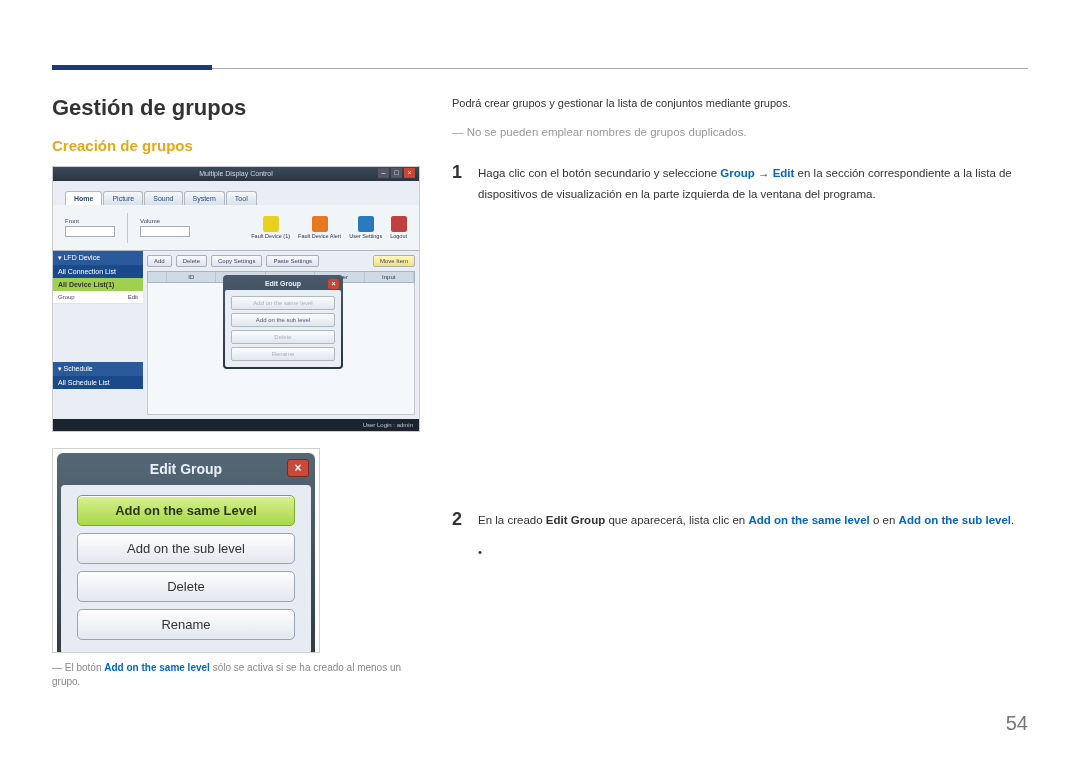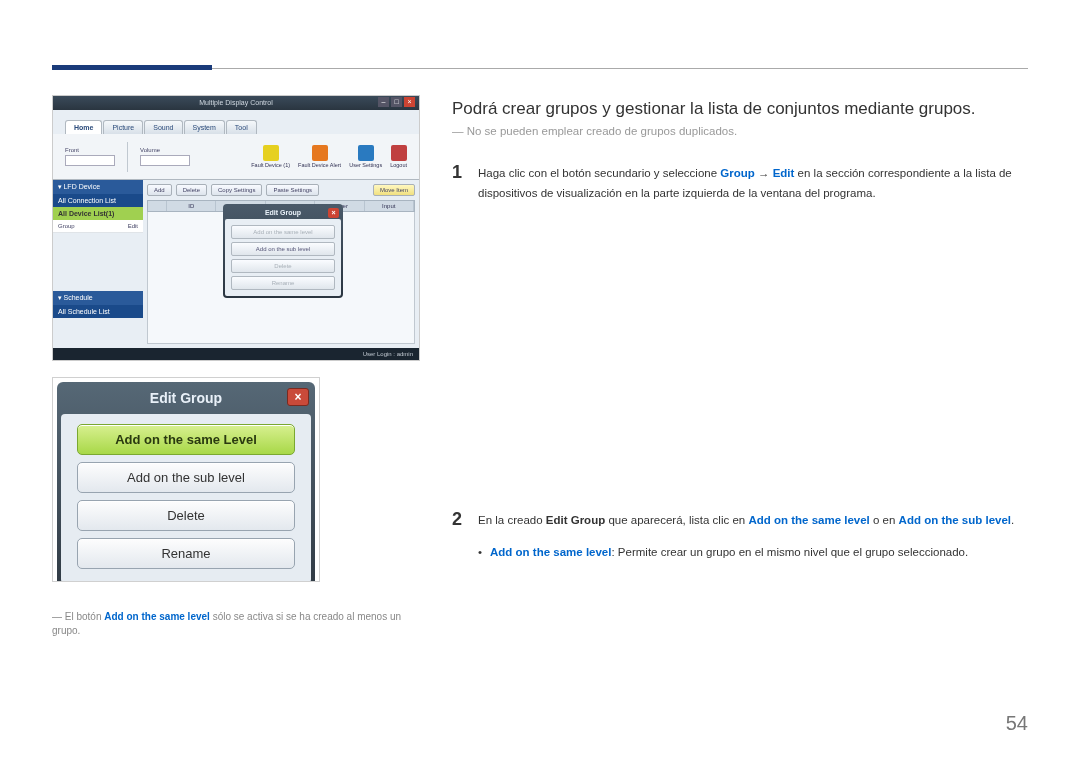--- a/index.html
+++ b/index.html
@@ -45,25 +45,25 @@
   }
   h2 {
     font-size: 15px;
     font-weight: bold;
     color: #e6a817;
     margin-bottom: 12px;
   }
   .footnote {
     font-size: 10px;
     color: #888;
-    margin-top: 28px;
+    margin-top: 8px;
     line-height: 1.4;
   }
   .footnote .hl { color: #0066cc; font-weight: bold; }
-  .intro { font-size: 17px; color: #333; line-height: 1.6; }
+  .intro { font-size: 11px; color: #333; margin-bottom: 10px; line-height: 1.6; }
   .note { font-size: 11.5px; color: #999; margin-bottom: 22px; line-height: 1.6; }
   .step { display: flex; gap: 12px; margin-bottom: 26px; }
   .step-num { font-size: 18px; font-weight: bold; color: #333; line-height: 1; min-width: 14px; }
   .step-text { font-size: 11.5px; color: #333; line-height: 1.8; flex: 1; }
   .step-text .hl { color: #0066cc; font-weight: bold; }
   .step-text .hlb { color: #333; font-weight: bold; }
   .bullet-row { display: flex; gap: 8px; margin-top: 12px; font-size: 11.5px; line-height: 1.6; }
   .bullet-row .dot { color: #333; }
   .page-num {
     position: absolute;
@@ -193,20 +193,22 @@
   }
 </style>
 </head>
 <body>
 
 <div class="header-rule"></div>
 <div class="header-accent"></div>
 
 <div class="page">
   <div class="left-col">
+    <h1>Gestión de grupos</h1>
+    <h2>Creación de grupos</h2>
 
     <div class="sshot1">
       <div class="s1-title">
         <span>Multiple Display Control</span>
         <div class="s1-winbtns">
           <span class="min">–</span>
           <span class="max">□</span>
           <span>×</span>
         </div>
       </div>
@@ -309,37 +311,36 @@
       </div>
     </div>
 
     <div class="footnote">
       <span>― El botón </span><span class="hl">Add on the same level</span><span> sólo se activa si se ha creado al menos un grupo.</span>
     </div>
   </div>
 
   <div class="right-col">
     <p class="intro">Podrá crear grupos y gestionar la lista de conjuntos mediante grupos.</p>
-    <p class="note">― No se pueden emplear creado de grupos duplicados.</p>
+    <p class="note">― No se pueden emplear nombres de grupos duplicados.</p>
 
     <div class="step">
       <div class="step-num">1</div>
       <div class="step-text">
         <span>Haga clic con el botón secundario y seleccione </span><span class="hl">Group</span><span> → </span><span class="hl">Edit</span><span> en la sección correspondiente a la lista de dispositivos de visualización en la parte izquierda de la ventana del programa.</span>
       </div>
     </div>
 
     <div style="height:280px"></div>
 
     <div class="step">
       <div class="step-num">2</div>
       <div class="step-text">
         <span>En la creado </span><span class="hlb">Edit Group</span><span> que aparecerá, lista clic en </span><span class="hl">Add on the same level</span><span> o en </span><span class="hl">Add on the sub level</span><span>.</span>
         <div class="bullet-row">
           <span class="dot">•</span>
-          <span><span class="hl">Add on the same level</span><span>: Permite crear un grupo en el mismo nivel que el grupo seleccionado.</span></span>
         </div>
       </div>
     </div>
   </div>
 </div>
 
 <div class="page-num">54</div>
 
 </body></html>

